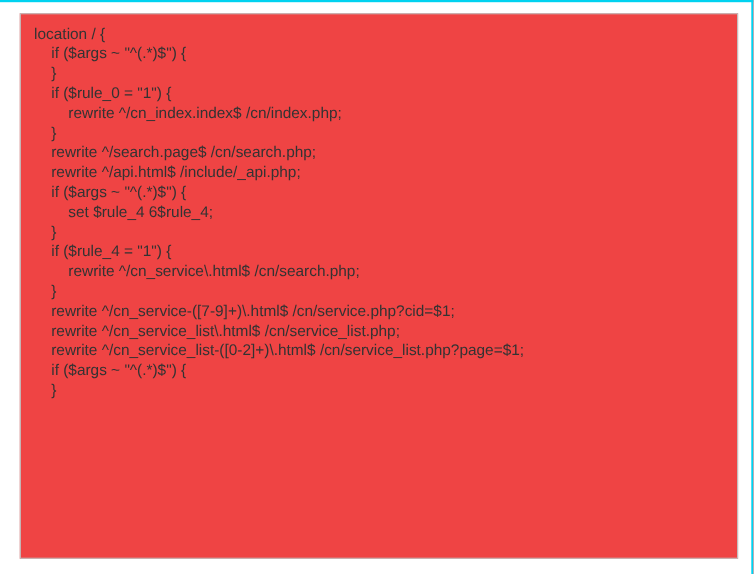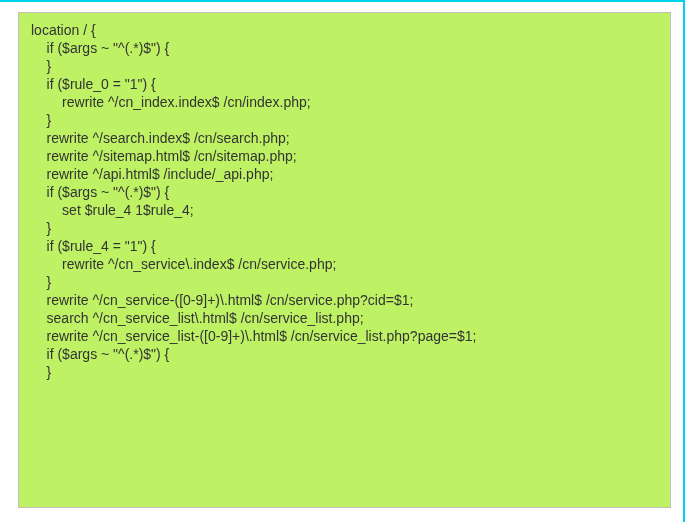--- a/index.html
+++ b/index.html
@@ -12,21 +12,21 @@
     width: 685px;
     height: 522px;
     position: relative;
     box-sizing: border-box;
     border-top: 2px solid #00d2f0;
     border-right: 2px solid #00d2f0;
     padding: 10px 12px 10px 18px;
   }
   .code-box {
     border: 1px solid #c0c0c0;
-    background: #bef264;
+    background: #ef4444;
     padding: 8px 6px 4px 12px;
     height: 496px;
     box-sizing: border-box;
     overflow: hidden;
   }
   .code-line {
     font-family: "Segoe UI", Tahoma, sans-serif;
     font-size: 14px;
     line-height: 18px;
     color: #333333;
@@ -38,31 +38,30 @@
 
 <div class="outer-wrap">
   <div class="code-box">
     <div class="code-line">location / {</div>
     <div class="code-line">    if ($args ~ "^(.*)$") {</div>
     <div class="code-line">    }</div>
     <div class="code-line"></div>
     <div class="code-line">    if ($rule_0 = "1") {</div>
     <div class="code-line">        rewrite ^/cn_index.index$ /cn/index.php;</div>
     <div class="code-line">    }</div>
-    <div class="code-line">    rewrite ^/search.index$ /cn/search.php;</div>
-    <div class="code-line">    rewrite ^/sitemap.html$ /cn/sitemap.php;</div>
+    <div class="code-line">    rewrite ^/search.page$ /cn/search.php;</div>
     <div class="code-line">    rewrite ^/api.html$ /include/_api.php;</div>
     <div class="code-line"></div>
     <div class="code-line">    if ($args ~ "^(.*)$") {</div>
-    <div class="code-line">        set $rule_4 1$rule_4;</div>
+    <div class="code-line">        set $rule_4 6$rule_4;</div>
     <div class="code-line">    }</div>
     <div class="code-line"></div>
     <div class="code-line">    if ($rule_4 = "1") {</div>
-    <div class="code-line">        rewrite ^/cn_service\.index$ /cn/service.php;</div>
+    <div class="code-line">        rewrite ^/cn_service\.html$ /cn/search.php;</div>
     <div class="code-line">    }</div>
-    <div class="code-line">    rewrite ^/cn_service-([0-9]+)\.html$ /cn/service.php?cid=$1;</div>
-    <div class="code-line">    search ^/cn_service_list\.html$ /cn/service_list.php;</div>
-    <div class="code-line">    rewrite ^/cn_service_list-([0-9]+)\.html$ /cn/service_list.php?page=$1;</div>
+    <div class="code-line">    rewrite ^/cn_service-([7-9]+)\.html$ /cn/service.php?cid=$1;</div>
+    <div class="code-line">    rewrite ^/cn_service_list\.html$ /cn/service_list.php;</div>
+    <div class="code-line">    rewrite ^/cn_service_list-([0-2]+)\.html$ /cn/service_list.php?page=$1;</div>
     <div class="code-line"></div>
     <div class="code-line">    if ($args ~ "^(.*)$") {</div>
     <div class="code-line">    }</div>
   </div>
 </div>
 
 </body></html>

